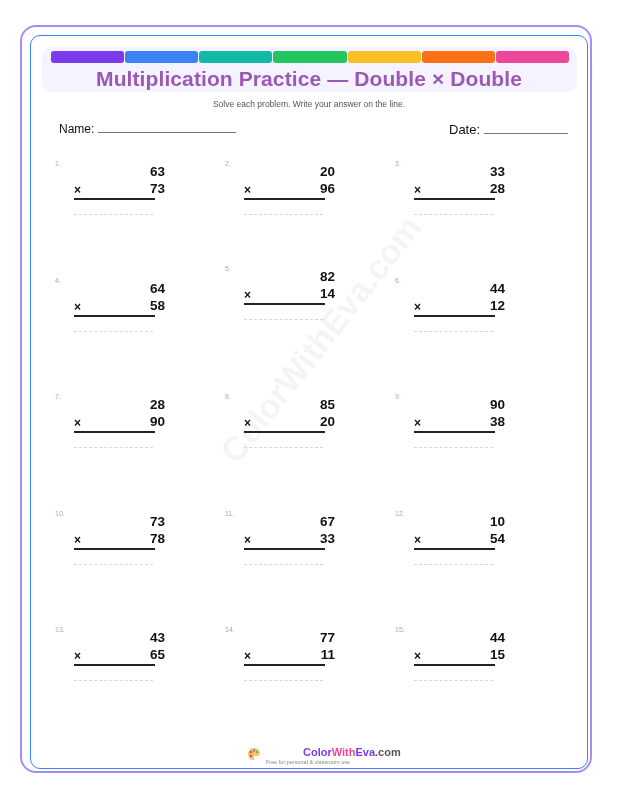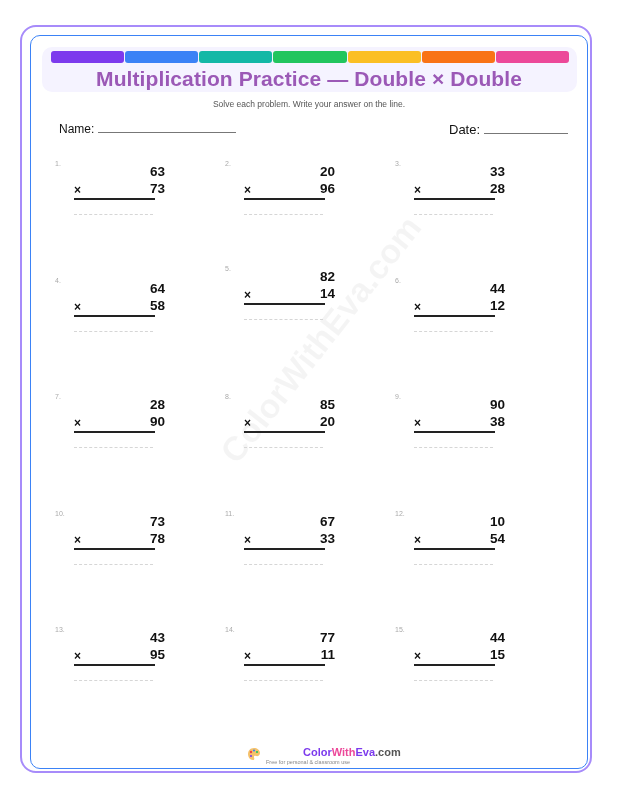--- a/index.html
+++ b/index.html
@@ -151,21 +151,21 @@
       <span class="top-num">10</span>
       <span class="times">×</span>
       <span class="bot-num">54</span>
       <div class="rule"></div>
       <div class="answer-line"></div>
     </div>
     <div class="problem" style="left: 55px; top: 626px;">
       <span class="pnum">13.</span>
       <span class="top-num">43</span>
       <span class="times">×</span>
-      <span class="bot-num">95</span>
+      <span class="bot-num">65</span>
       <div class="rule"></div>
       <div class="answer-line"></div>
     </div>
     <div class="problem" style="left: 225px; top: 626px;">
       <span class="pnum">14.</span>
       <span class="top-num">77</span>
       <span class="times">×</span>
       <span class="bot-num">11</span>
       <div class="rule"></div>
       <div class="answer-line"></div>

